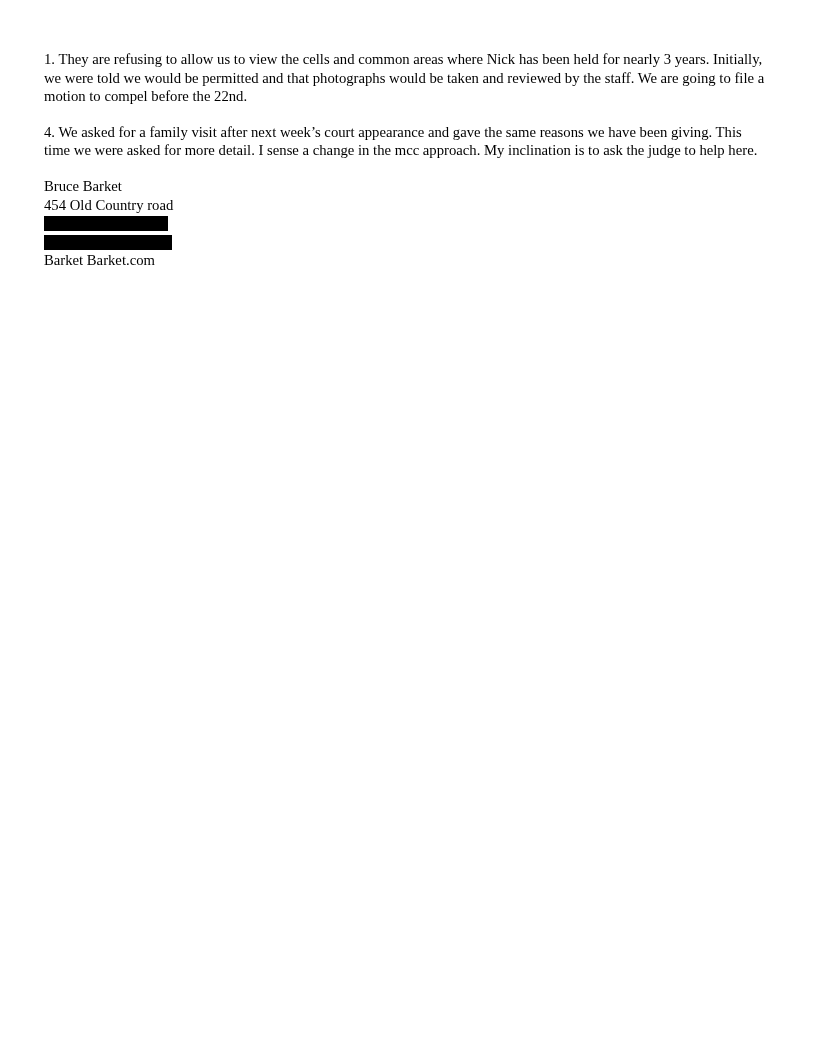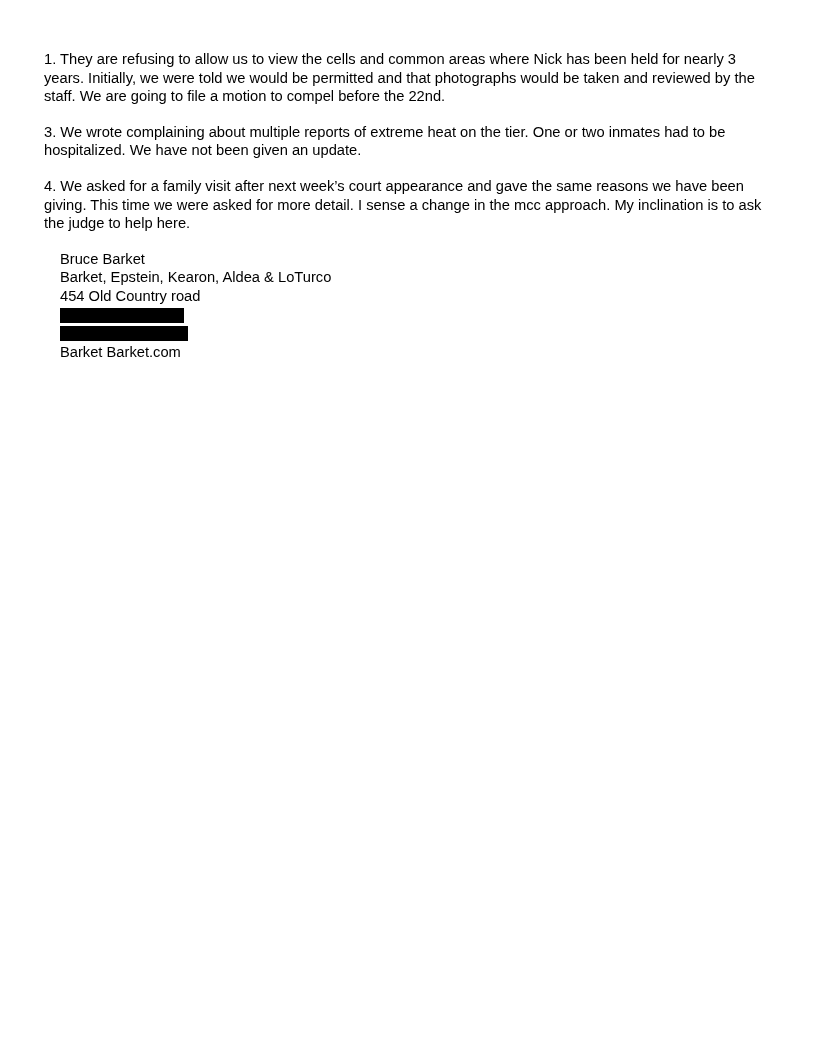--- a/index.html
+++ b/index.html
@@ -6,21 +6,21 @@
     margin: 0;
     padding: 0;
     background: #ffffff;
   }
   .page {
     position: relative;
     width: 816px;
     height: 1056px;
     background: #ffffff;
     overflow: hidden;
-    font-family: Liberation Sans, sans-serif;
+    font-family: Liberation Serif, serif;
     font-size: 14.7px;
     line-height: 18.6px;
     color: #000000;
   }
   .content {
     position: absolute;
     left: 44px;
     top: 50px;
     width: 727px;
   }
@@ -36,21 +36,21 @@
   .redaction-inline-small {
     width: 45px;
     height: 15px;
     margin: 0 1px;
   }
   .redaction-inline-wide {
     width: 110px;
     height: 16px;
   }
   .signature {
-    margin: 16px;
+    margin: 0;
   }
   .sig-line {
     min-height: 18.6px;
   }
   .redaction-sig-1 {
     width: 124px;
     height: 15px;
   }
   .redaction-sig-2 {
     width: 128px;
@@ -61,32 +61,28 @@
 <body>
 
 <div class="page">
   <div class="content">
 
     <p class="para">
       <span>1. They are refusing to allow us to view the cells and common areas where Nick has been held for nearly 3 years. Initially, we were told we would be permitted and that photographs would be taken and reviewed by the staff. We are going to file a motion to compel before the 22nd.</span>
     </p>
 
 
-    <p class="para">
-      <span>3. We wrote complaining about multiple reports of extreme heat on the tier. One or two inmates had to be hospitalized. We have not been given an update.</span>
-    </p>
 
     <p class="para">
       <span>4. We asked for a family visit after next week’s court appearance and gave the same reasons we have been giving. This time we were asked for more detail. I sense a change in the mcc approach. My inclination is to ask the judge to help here.</span>
     </p>
 
 
     <div class="signature">
       <div class="sig-line">Bruce Barket</div>
-      <div class="sig-line">Barket, Epstein, Kearon, Aldea &amp; LoTurco</div>
       <div class="sig-line">454 Old Country road</div>
       <div class="sig-line">
         <span class="redaction redaction-sig-1"></span>
       </div>
       <div class="sig-line">
         <span class="redaction redaction-sig-2"></span>
       </div>
       <div class="sig-line">Barket Barket.com</div>
     </div>
 

